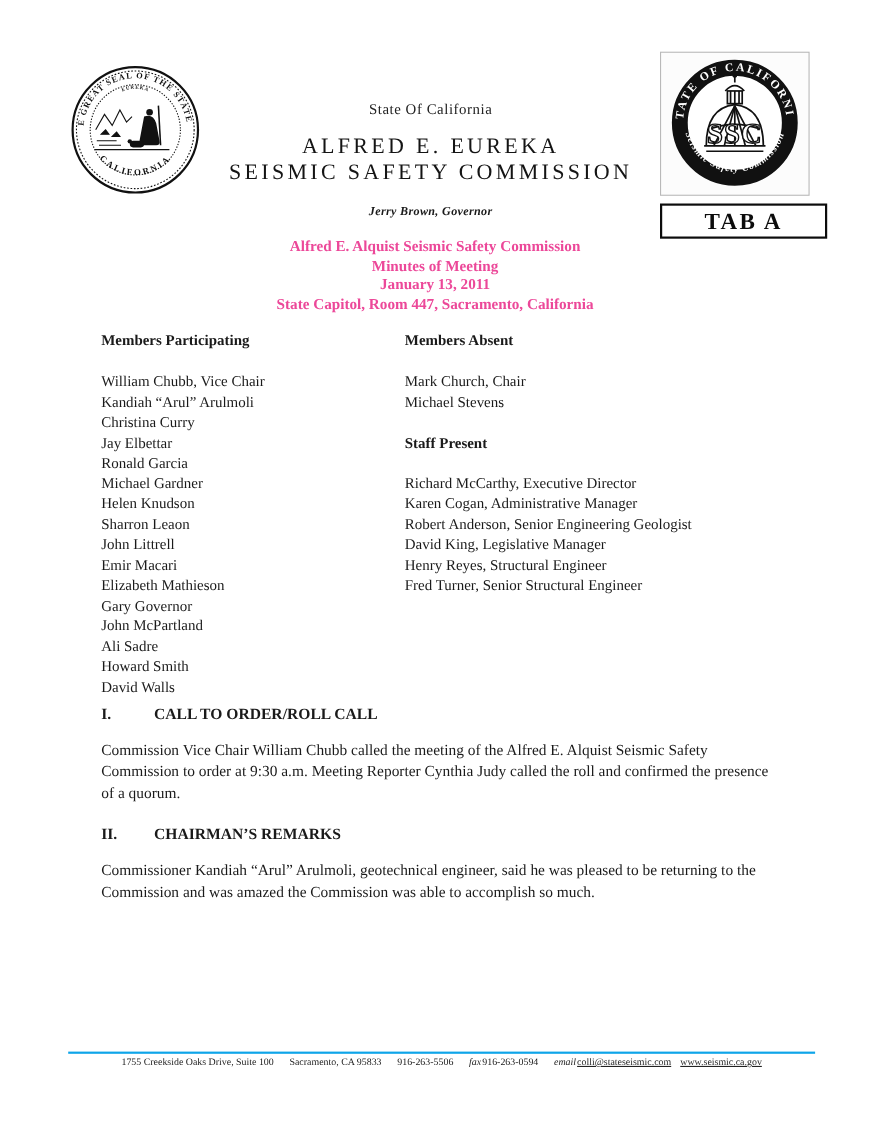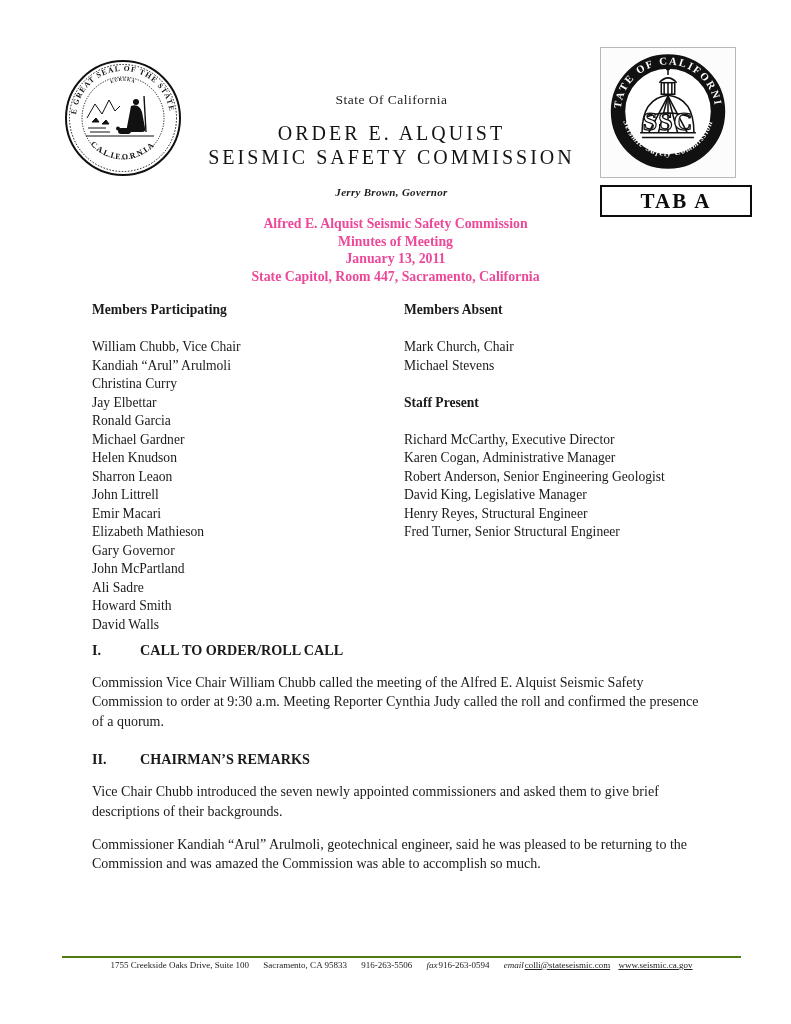--- a/index.html
+++ b/index.html
@@ -18,33 +18,33 @@
   .header-right{position:absolute;left:600px;top:47px;width:138px;}
   .logo-box{border:1px solid #b9b9b9;background:#fcfcfc;width:136px;height:131px;
     display:flex;align-items:center;justify-content:center;box-sizing:border-box;}
   .tab-box{margin-top:7px;border:2.5px solid #0c0c0c;width:152px;height:32px;box-sizing:border-box;
     display:flex;align-items:center;justify-content:center;
     font-size:21px;font-weight:bold;letter-spacing:2px;color:#0c0c0c;}
   
   .meeting-info{position:absolute;top:215px;left:0;width:791px;text-align:center;
     font-size:13.8px;line-height:17.6px;color:#ec4899;font-weight:bold;}
   
-  .attendance{position:absolute;top:301px;left:92px;right:60px;display:flex;gap:36px;}
+  .attendance{position:absolute;top:301px;left:92px;right:60px;display:flex;}
   .att-left{width:276px;flex:none;}
   .att-right{flex:1;}
   .att-line{font-size:13.6px;line-height:18.5px;min-height:18.5px;white-space:nowrap;}
   .att-heading{font-weight:bold;}
   
   .sections{position:absolute;top:642px;left:92px;right:89px;}
   .sec-heading{display:flex;font-weight:bold;font-size:14.2px;margin-top:20px;}
   .sec-heading:first-child{margin-top:0;}
   .sec-numeral{width:48px;flex:none;}
   .sections p{margin:14px 0 0 0;font-size:14px;line-height:19.4px;text-align:left;}
   
-  .footer{position:absolute;top:956px;left:62px;right:50px;border-top:2px solid #4d7c0f;
+  .footer{position:absolute;top:956px;left:62px;right:50px;border-top:2px solid #0ea5e9;
     padding-top:2px;text-align:center;font-size:9px;color:#222;white-space:nowrap;}
   .footer span{margin:0 6px;}
   .f-label{font-style:italic;margin-right:1px !important;margin-left:6px;}
   .f-link{text-decoration:underline;margin-left:0 !important;}
   svg text{font-family:"Liberation Serif","DejaVu Serif",serif;}
 </style>
 </head>
 <body>
 
 <div class="page">
@@ -83,21 +83,21 @@
         <line x1="82" y1="40" x2="84" y2="76" stroke="#111" stroke-width="1.4"></line>
         <rect x="56" y="72" width="13" height="6" rx="3"></rect>
         <circle cx="56" cy="72.5" r="2"></circle>
       </g>
     </svg>
   </div>
 
   <div class="header-center">
     <div class="state-line">State Of California</div>
     <div class="org-title">
-      <div>ORDER E. ALQUIST</div>
+      <div>ALFRED E. EUREKA</div>
       <div>SEISMIC SAFETY COMMISSION</div>
     </div>
     <div class="governor">Jerry Brown, Governor</div>
   </div>
 
   <div class="header-right">
     <div class="logo-box">
       <svg width="128" height="125" viewBox="0 0 130 130">
         <circle cx="65" cy="64" r="52" fill="#fff" stroke="#111" stroke-width="15"></circle>
         <defs>
@@ -184,21 +184,20 @@
     <div class="sec-heading">
       <span class="sec-numeral">I.</span>
       <span>CALL TO ORDER/ROLL CALL</span>
     </div>
     <p>Commission Vice Chair William Chubb called the meeting of the Alfred E. Alquist Seismic Safety Commission to order at 9:30 a.m.  Meeting Reporter Cynthia Judy called the roll and confirmed the presence of a quorum.</p>
 
     <div class="sec-heading">
       <span class="sec-numeral">II.</span>
       <span>CHAIRMAN’S REMARKS</span>
     </div>
-    <p>Vice Chair Chubb introduced the seven newly appointed commissioners and asked them to give brief descriptions of their backgrounds.</p>
     <p>Commissioner Kandiah “Arul” Arulmoli, geotechnical engineer, said he was pleased to be returning to the Commission and was amazed the Commission was able to accomplish so much.</p>
   </div>
 
   <div class="footer">
     <span>1755 Creekside Oaks Drive, Suite 100</span>
     <span>Sacramento, CA 95833</span>
     <span>916-263-5506</span>
     <span class="f-label">fax</span><span class="f-link" style="text-decoration:none;">916-263-0594</span>
     <span class="f-label">email</span><span class="f-link">colli@stateseismic.com</span>
     <span class="f-link">www.seismic.ca.gov</span>

